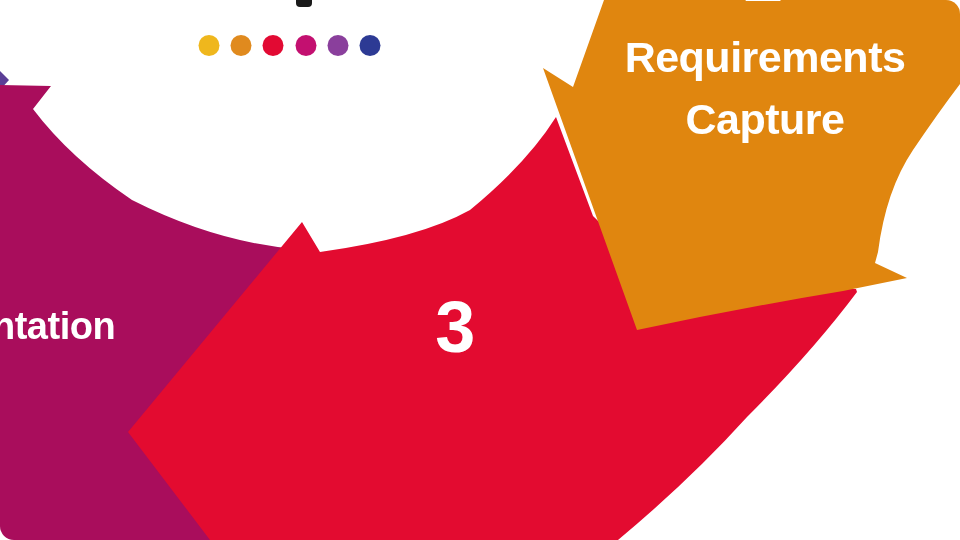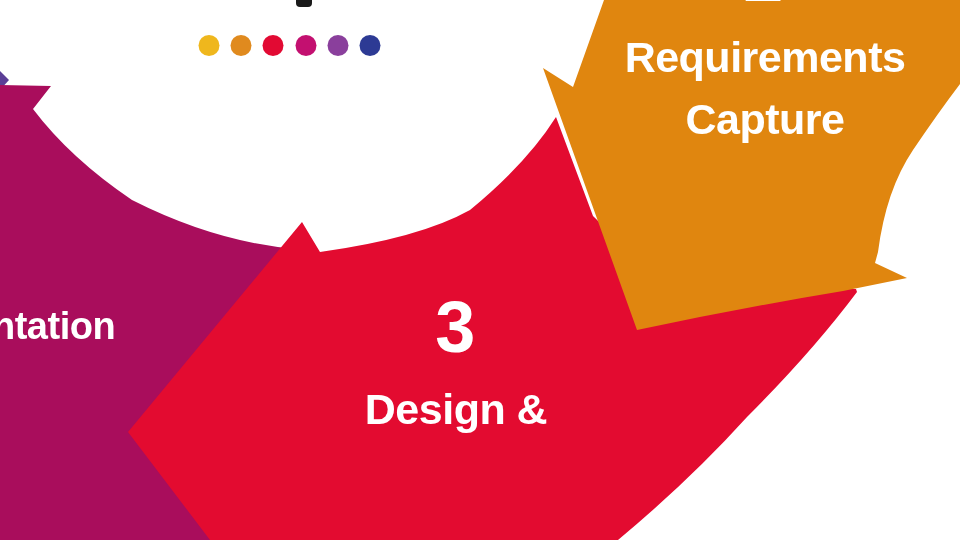--- a/index.html
+++ b/index.html
@@ -2,20 +2,21 @@
 <html><head>
 <meta charset="utf-8">
 <style>
   html,body{margin:0;padding:0;background:#ffffff;}
   .stage{
     position:relative;
     width:960px;height:540px;
     overflow:hidden;
     background:#ffffff;
     font-family:"Liberation Sans","DejaVu Sans",sans-serif;
+    border-radius:14px;
   }
   .stage svg{position:absolute;left:0;top:0;}
   .arrow-label{
     position:absolute;
     color:#ffffff;
     font-weight:700;
     text-align:center;
     letter-spacing:-0.5px;
     white-space:nowrap;
   }
@@ -76,18 +77,17 @@
   <div class="arrow-label label-orange-number">2</div>
 
   <div class="arrow-label label-orange">
     <div>Requirements</div>
     <div>Capture</div>
   </div>
 
   <div class="arrow-label label-red-number">3</div>
 
   <div class="arrow-label label-red">
-    <div>Design &amp;</div>
   </div>
 
   <div class="arrow-label label-magenta">ntation</div>
 
 </div>
 
 </body></html>

